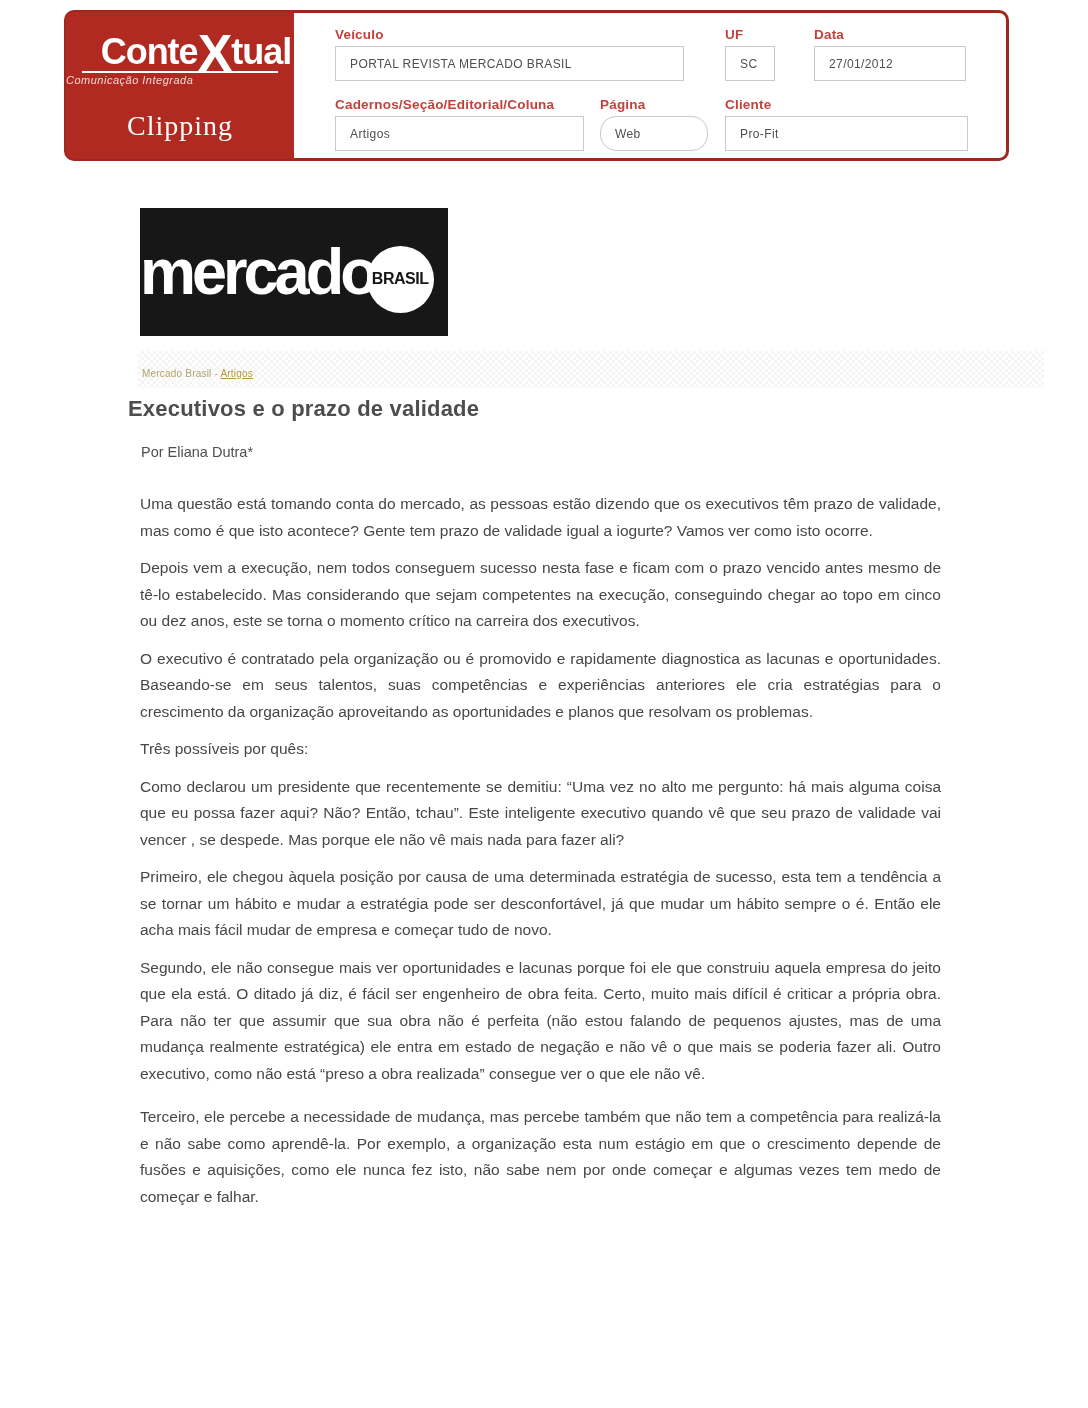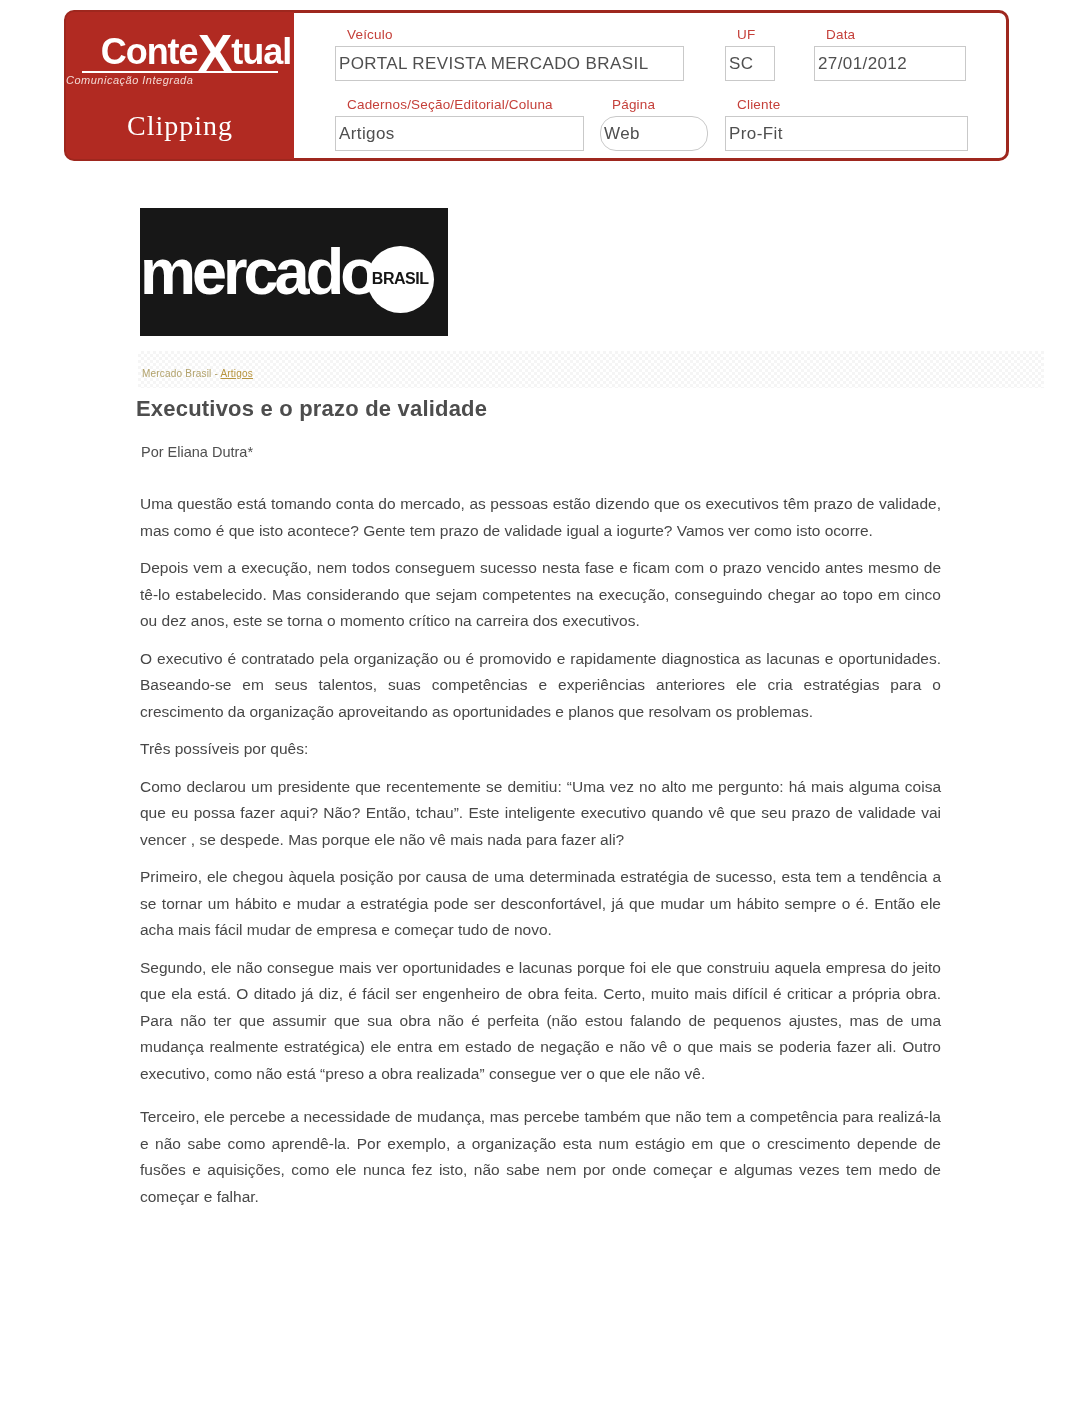--- a/index.html
+++ b/index.html
@@ -26,24 +26,24 @@
   .brand-tagline{
     font-size:11px;font-style:italic;text-align:left;margin:1px 20px 0 0;
     color:#f3d9d4;letter-spacing:.5px;
   }
   .brand-product{
     font-family:"Liberation Serif", serif;font-size:28px;text-align:center;
     margin-top:24px;letter-spacing:1px;
   }
 
   .field{position:absolute;}
-  .field-label{color:#c5403a;font-size:13.5px;font-weight:normal;margin-bottom:4px;letter-spacing:.2px;margin-left:12px;}
+  .field-label{color:#c5403a;font-size:13.5px;font-weight:bold;margin-bottom:4px;letter-spacing:.2px;}
   .field-box{
     border:1px solid #c9c9c9;background:#fff;height:35px;box-sizing:border-box;
-    display:flex;align-items:center;padding:0 3px;font-size:17px;color:#4f4f4f;
+    display:flex;align-items:center;padding:0 14px;font-size:12px;color:#4f4f4f;
     letter-spacing:.4px;white-space:nowrap;
   }
   .f-veiculo {left:268px;top:14px;}  .f-veiculo  .field-box{width:349px;}
   .f-uf      {left:658px;top:14px;}  .f-uf       .field-box{width:50px;}
   .f-data    {left:747px;top:14px;}  .f-data     .field-box{width:152px;}
   .f-cadernos{left:268px;top:84px;}  .f-cadernos .field-box{width:249px;}
   .f-pagina  {left:533px;top:84px;}  .f-pagina   .field-box{width:108px;border-radius:16px;}
   .f-cliente {left:658px;top:84px;}  .f-cliente  .field-box{width:243px;}
 
   
@@ -66,21 +66,21 @@
   .texture-band{
     position:absolute;left:138px;top:351px;width:906px;height:37px;
     background-image:repeating-conic-gradient(#f3f3f3 0% 25%, #ffffff 0% 50%);
     background-size:6px 6px;opacity:.8;
   }
 
   
   .breadcrumb{position:absolute;left:142px;top:368px;font-size:10px;color:#b2a26b;letter-spacing:.2px;}
   .bc-link{color:#b8953f;text-decoration:underline;cursor:pointer;}
   .title{
-    position:absolute;left:136px;top:396px;margin:0;
+    position:absolute;left:128px;top:396px;margin:0;
     font-size:22px;font-weight:bold;color:#4d4d4d;letter-spacing:.2px;
   }
   .byline{position:absolute;left:141px;top:444px;font-size:14.5px;color:#4f4f4f;}
   .article-body{
     position:absolute;left:140px;top:491px;width:801px;
     font-size:15.5px;line-height:26.5px;color:#474747;text-align:justify;
   }
   .article-body p{margin:0 0 11px 0;}
   .article-body p.gap-before{margin-top:17px;}
 </style>

